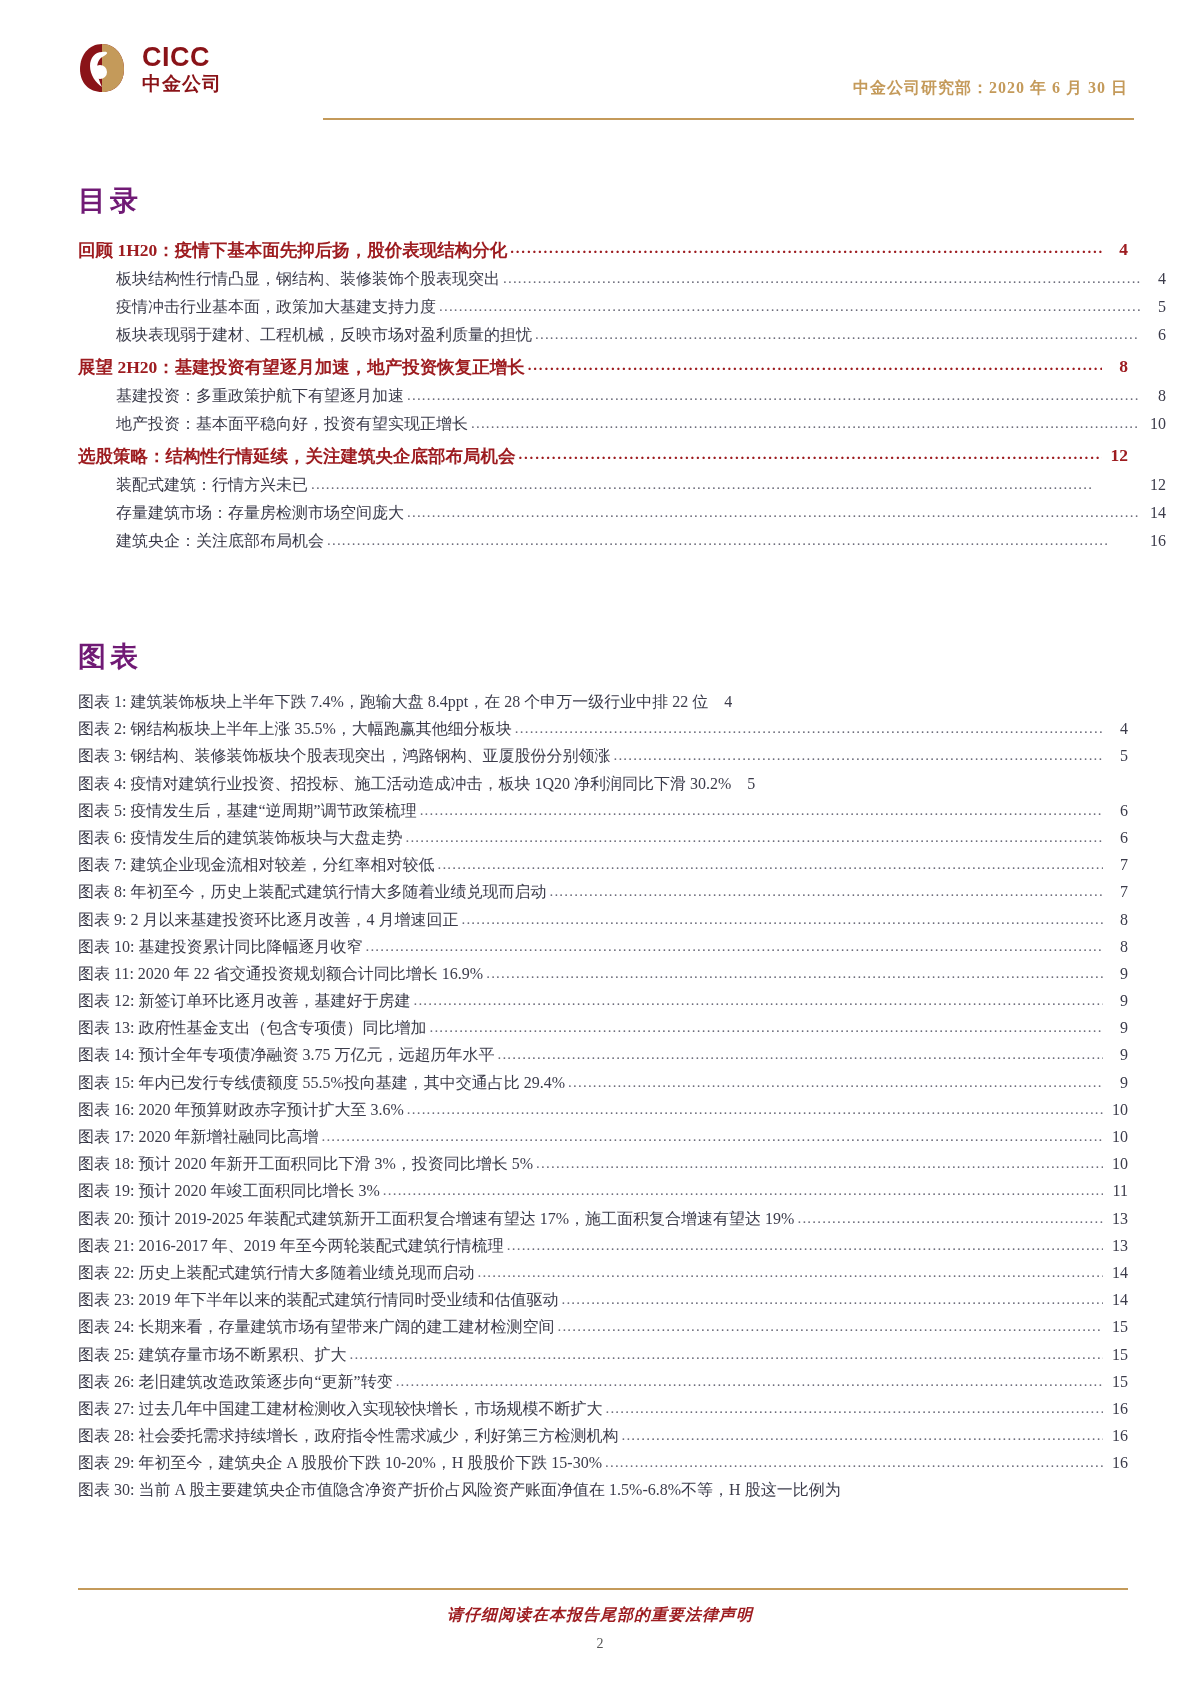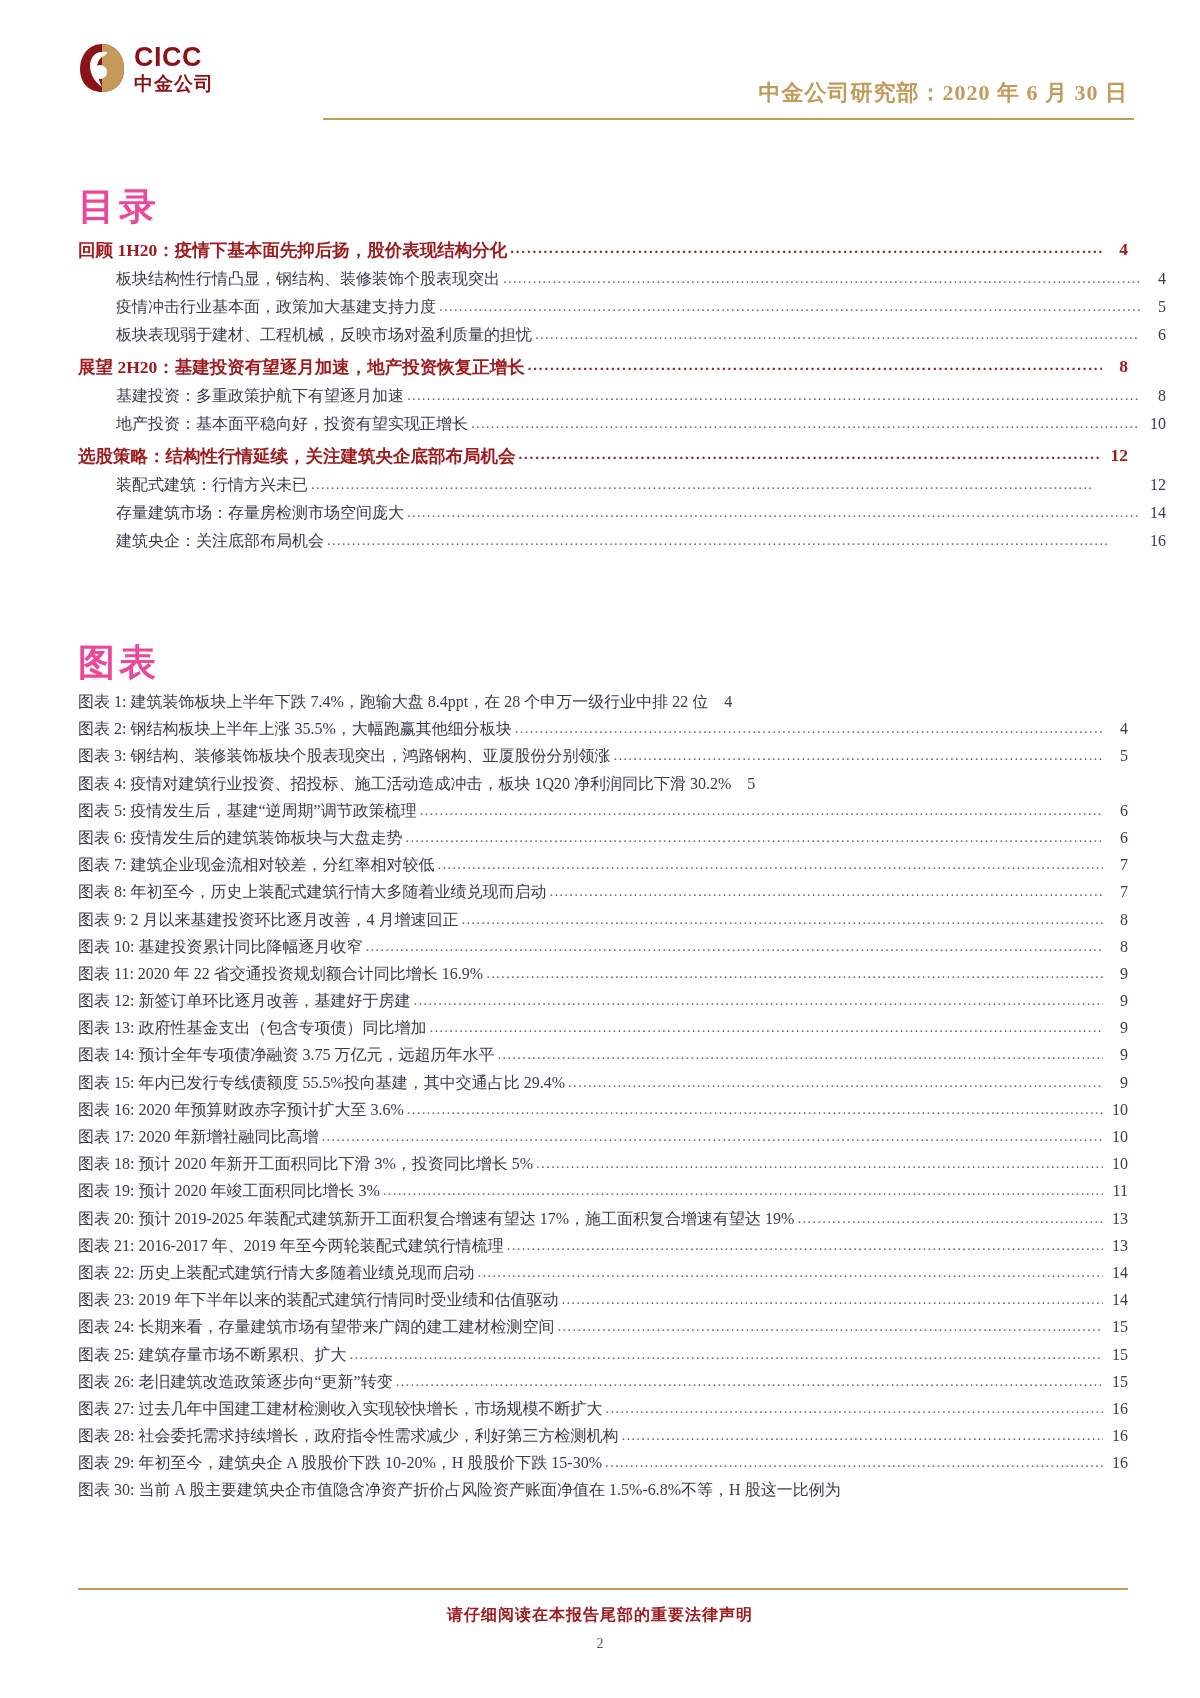--- a/index.html
+++ b/index.html
@@ -30,21 +30,21 @@
     left: 78px;
     right: 72px;
     height: 78px;
   }
   .logo-wrap {
     position: absolute;
     left: 0;
     top: 2px;
     display: flex;
     align-items: center;
-    gap: 8px;
+    gap: 16px;
   }
   .logo-mark {
     position: relative;
     width: 48px;
     height: 52px;
   }
   .logo-mark svg { display:block; }
   .logo-text {
     display: flex;
     flex-direction: column;
@@ -65,42 +65,42 @@
     color: #8a1318;
     letter-spacing: 1px;
     margin-top: 3px;
   }
   .header-right {
     position: absolute;
     right: 0;
     top: 38px;
     font-family: "Liberation Serif", serif;
     font-weight: bold;
-    font-size: 22px;
+    font-size: 16px;
     color: #c49a5a;
     letter-spacing: 1px;
     white-space: nowrap;
   }
   .header-rule {
     position: absolute;
     left: 245px;
     right: -6px;
     top: 78px;
     height: 2px;
     background: #c49a5a;
   }
 
   
   .section-title {
     position: absolute;
     left: 78px;
     font-family: "Liberation Serif", "DejaVu Serif", serif;
     font-weight: bold;
-    font-size: 37px;
-    color: #ec4899;
+    font-size: 28px;
+    color: #701a75;
     letter-spacing: 4px;
   }
   #toc-title { top: 182px; }
   #charts-title { top: 638px; }
 
   
   .toc {
     position: absolute;
     left: 78px;
     width: 1050px;
@@ -186,20 +186,21 @@
     background: #c49a5a;
   }
   .footer-note {
     position: absolute;
     left: 0;
     right: 0;
     bottom: 72px;
     text-align: center;
     font-family: "Liberation Serif", serif;
     font-weight: bold;
+    font-style: italic;
     font-size: 16px;
     color: #9d1c20;
     letter-spacing: 1px;
   }
   .footer-pagenum {
     position: absolute;
     left: 0;
     right: 0;
     bottom: 46px;
     text-align: center;

